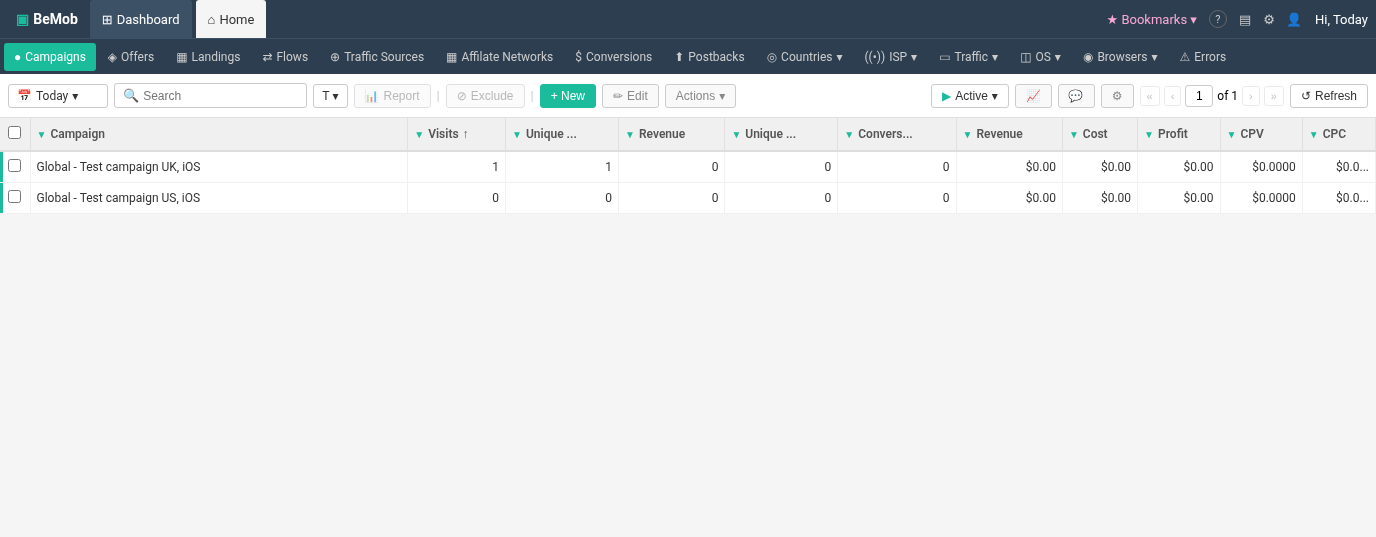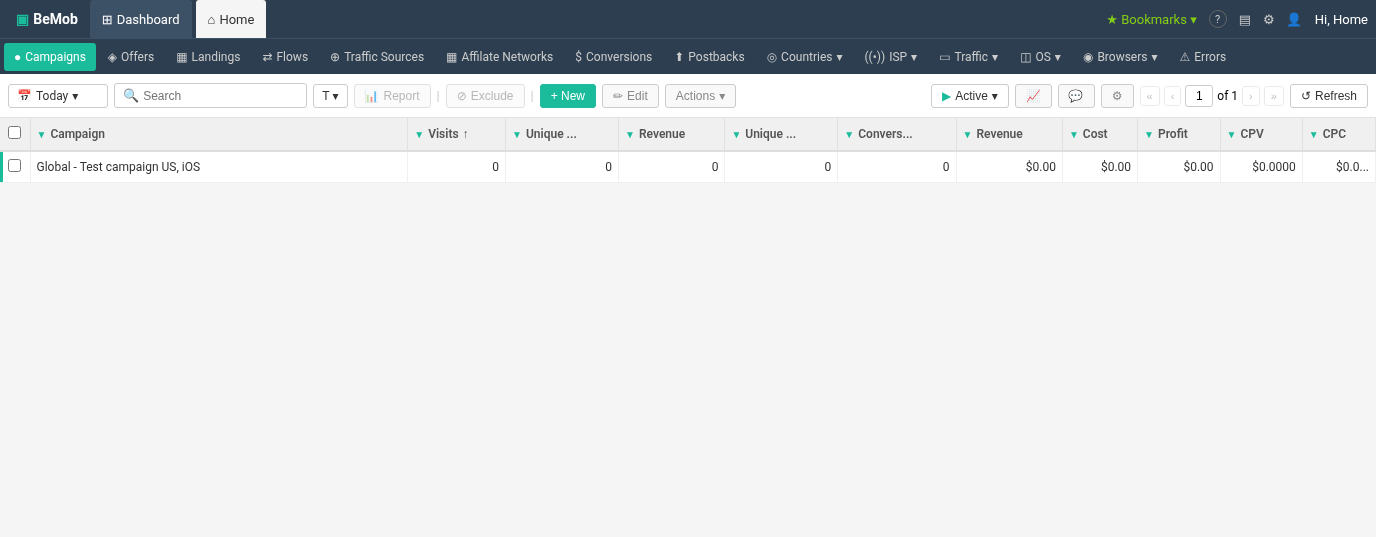--- a/index.html
+++ b/index.html
@@ -16,21 +16,21 @@
     }
     .logo {
       display: flex; align-items: center; gap: 4px; color: white; font-weight: bold; font-size: 14px; padding: 0 8px;
     }
     .nav-tab {
       display: flex; align-items: center; gap: 4px; padding: 6px 12px; color: #ccc; cursor: pointer; border-radius: 3px 3px 0 0; font-size: 13px; height: 38px;
     }
     .nav-tab.active { background: #3d5166; color: white; }
     .nav-tab.home { background: #f5f5f5; color: #333; }
     .nav-right { margin-left: auto; display: flex; align-items: center; gap: 12px; color: #ccc; font-size: 13px; }
-    .nav-right .bookmarks { color: #84cc16; cursor: pointer; }
+    .nav-right .bookmarks { color: #f9a8d4; cursor: pointer; }
 
     
     .sub-nav {
       background: #2c3e50;
       display: flex;
       align-items: center;
       height: 36px;
       padding: 0 4px;
       gap: 2px;
       border-top: 1px solid #3d5166;
@@ -105,21 +105,21 @@
     <span>Home</span>
   </div>
   <div class="nav-right">
     <span class="bookmarks">
       ★ <span>Bookmarks</span> ▾
     </span>
     <span style="border:1px solid #666; border-radius:50%; width:18px; height:18px; display:inline-flex; align-items:center; justify-content:center; font-size:11px; cursor:pointer;">?</span>
     <span style="cursor:pointer;">▤</span>
     <span style="cursor:pointer;">⚙</span>
     <span>👤</span>
-    <span style="color:white;">Hi, Home</span>
+    <span style="color:white;">Hi, Today</span>
   </div>
 </nav>
 
 <nav class="sub-nav">
   <div class="sub-nav-item active">
     <span>●</span>
     <span>Campaigns</span>
   </div>
   <div class="sub-nav-item">
     <span>◈</span>
@@ -320,20 +320,37 @@
         </th>
         <th>
           <div class="th-inner">
             <span class="sort-icon">▼</span>
             <span>CPC</span>
           </div>
         </th>
       </tr>
     </thead>
     <tbody id="table-body">
+    <tr style="position: relative;">
+      <td class="col-checkbox" style="position:relative;">
+        <div style="position:absolute;left:0;top:0;bottom:0;width:3px;background:#1abc9c;"></div>
+        <input type="checkbox" style="">
+      </td>
+      <td class="col-campaign">Global - Test campaign UK, iOS</td>
+      <td style="text-align:right;">1</td>
+      <td style="text-align:right;">1</td>
+      <td style="text-align:right;">0</td>
+      <td style="text-align:right;">0</td>
+      <td style="text-align:right;">0</td>
+      <td style="text-align:right;">$0.00</td>
+      <td style="text-align:right;">$0.00</td>
+      <td style="text-align:right;">$0.00</td>
+      <td style="text-align:right;">$0.0000</td>
+      <td style="text-align:right;">$0.0...</td>
+    </tr>
         <tr style="position: relative;">
       <td class="col-checkbox" style="position:relative;">
         <div style="position:absolute;left:0;top:0;bottom:0;width:3px;background:#1abc9c;"></div>
         <input type="checkbox" style="">
       </td>
       <td class="col-campaign">Global - Test campaign US, iOS</td>
       <td style="text-align:right;">0</td>
       <td style="text-align:right;">0</td>
       <td style="text-align:right;">0</td>
       <td style="text-align:right;">0</td>

